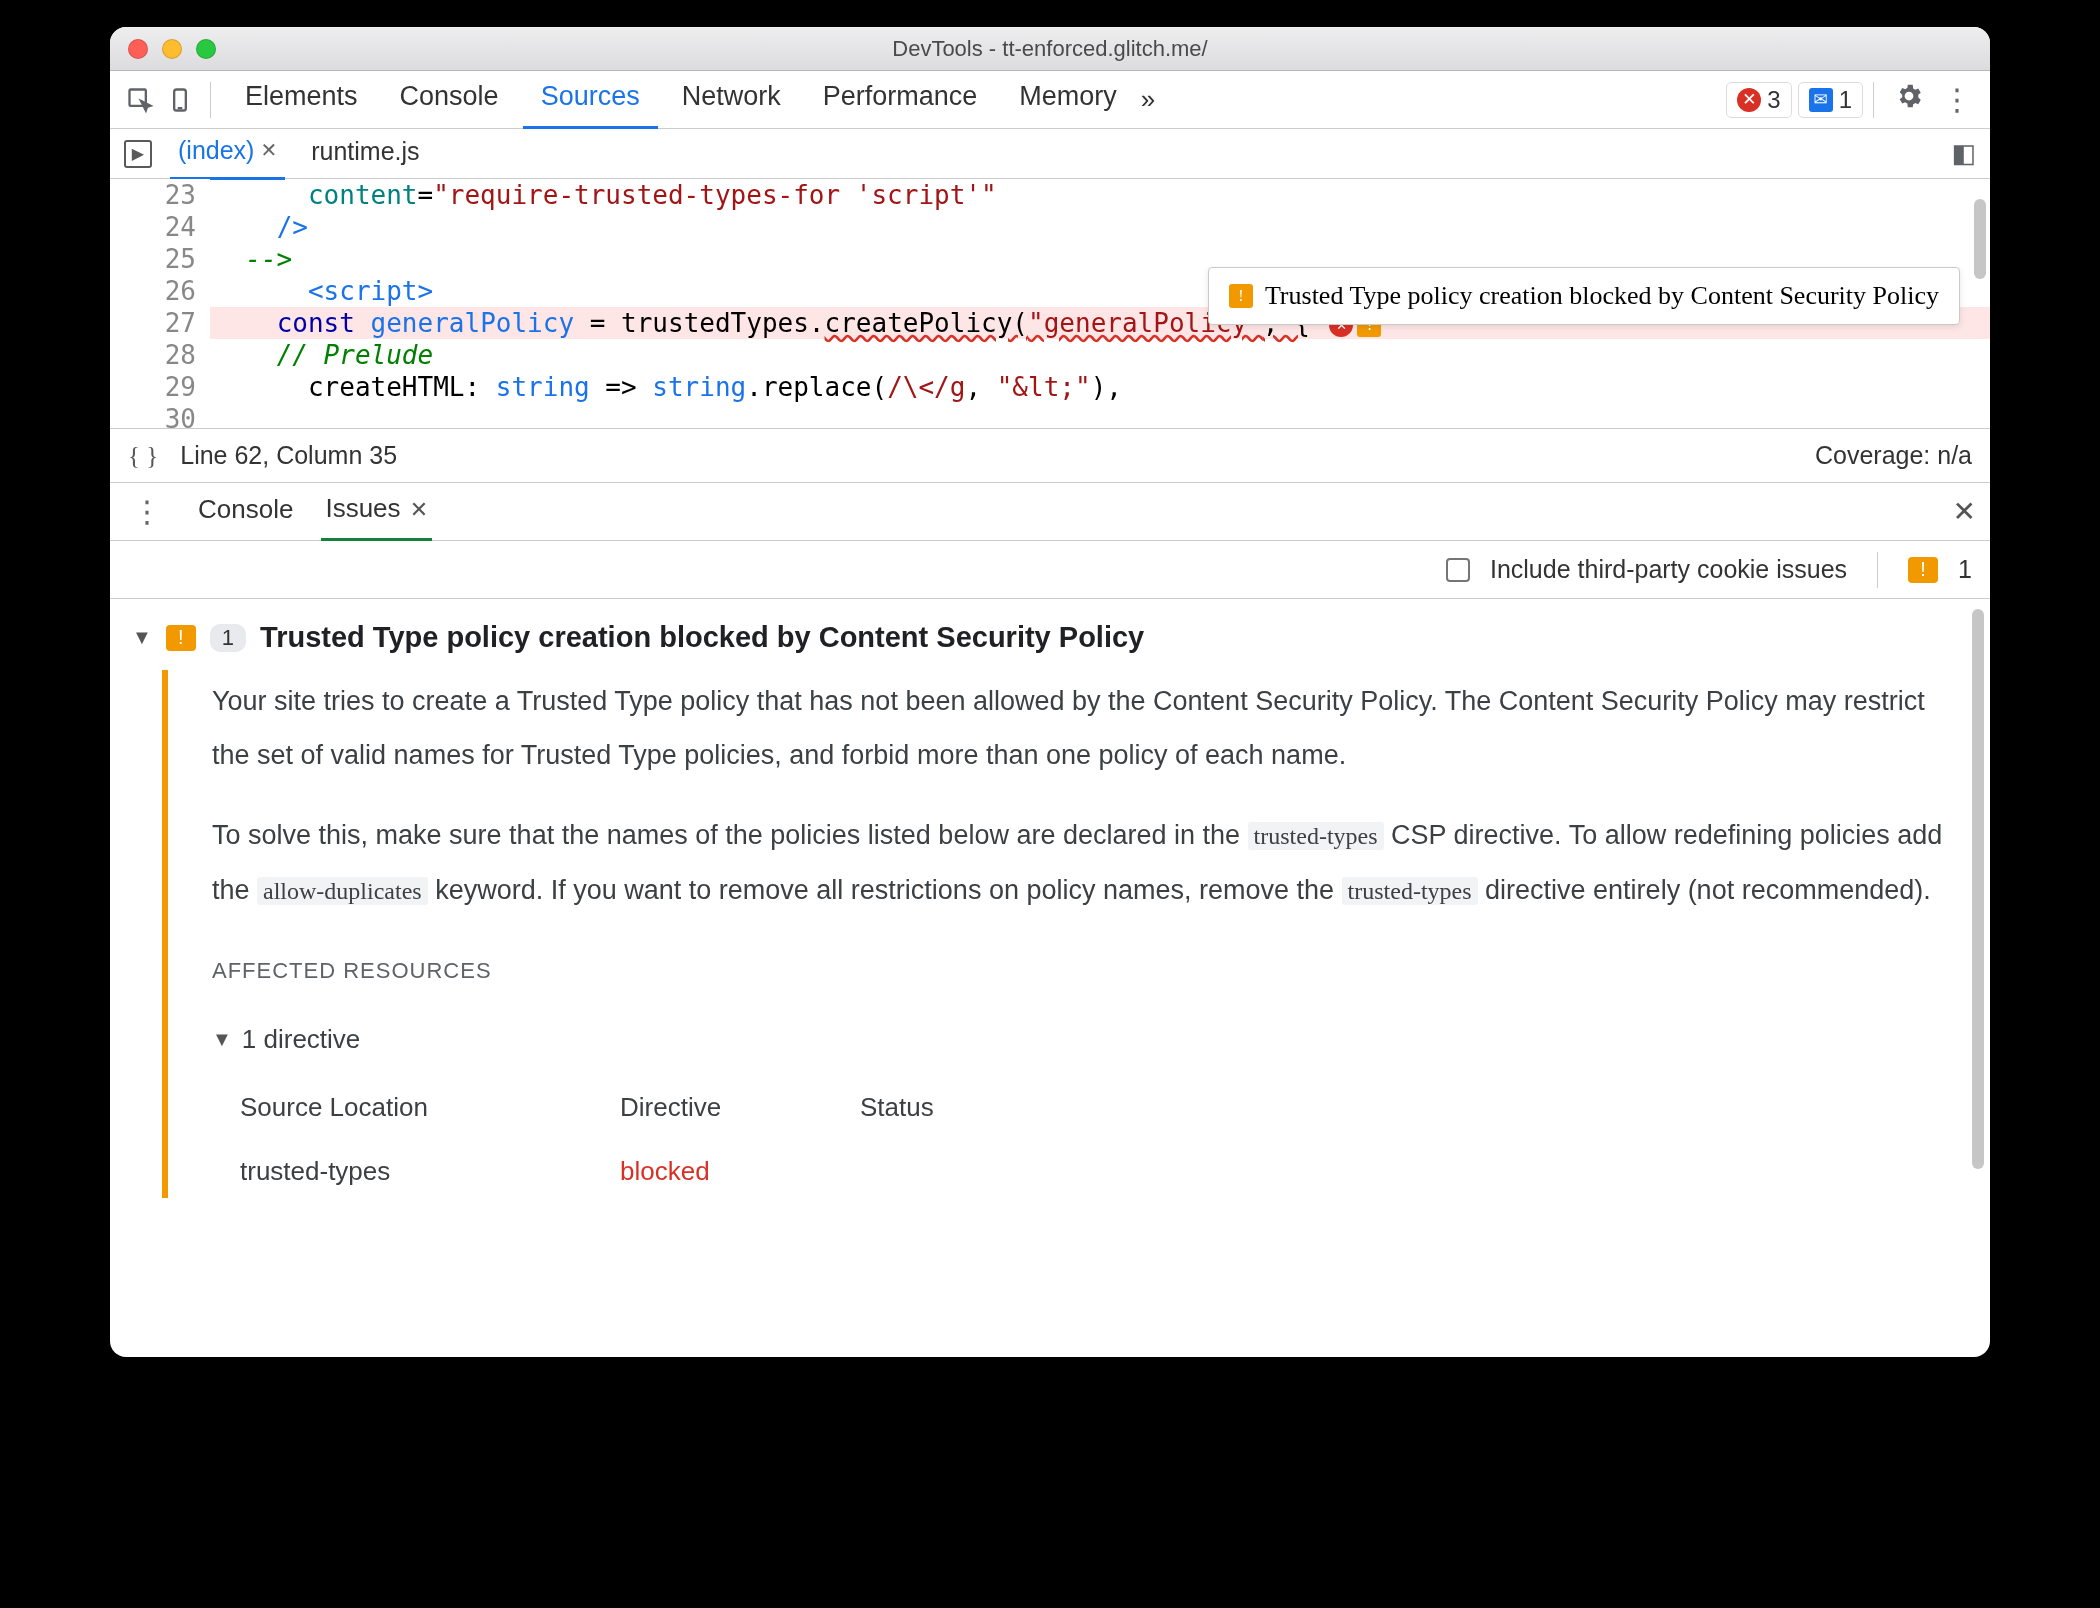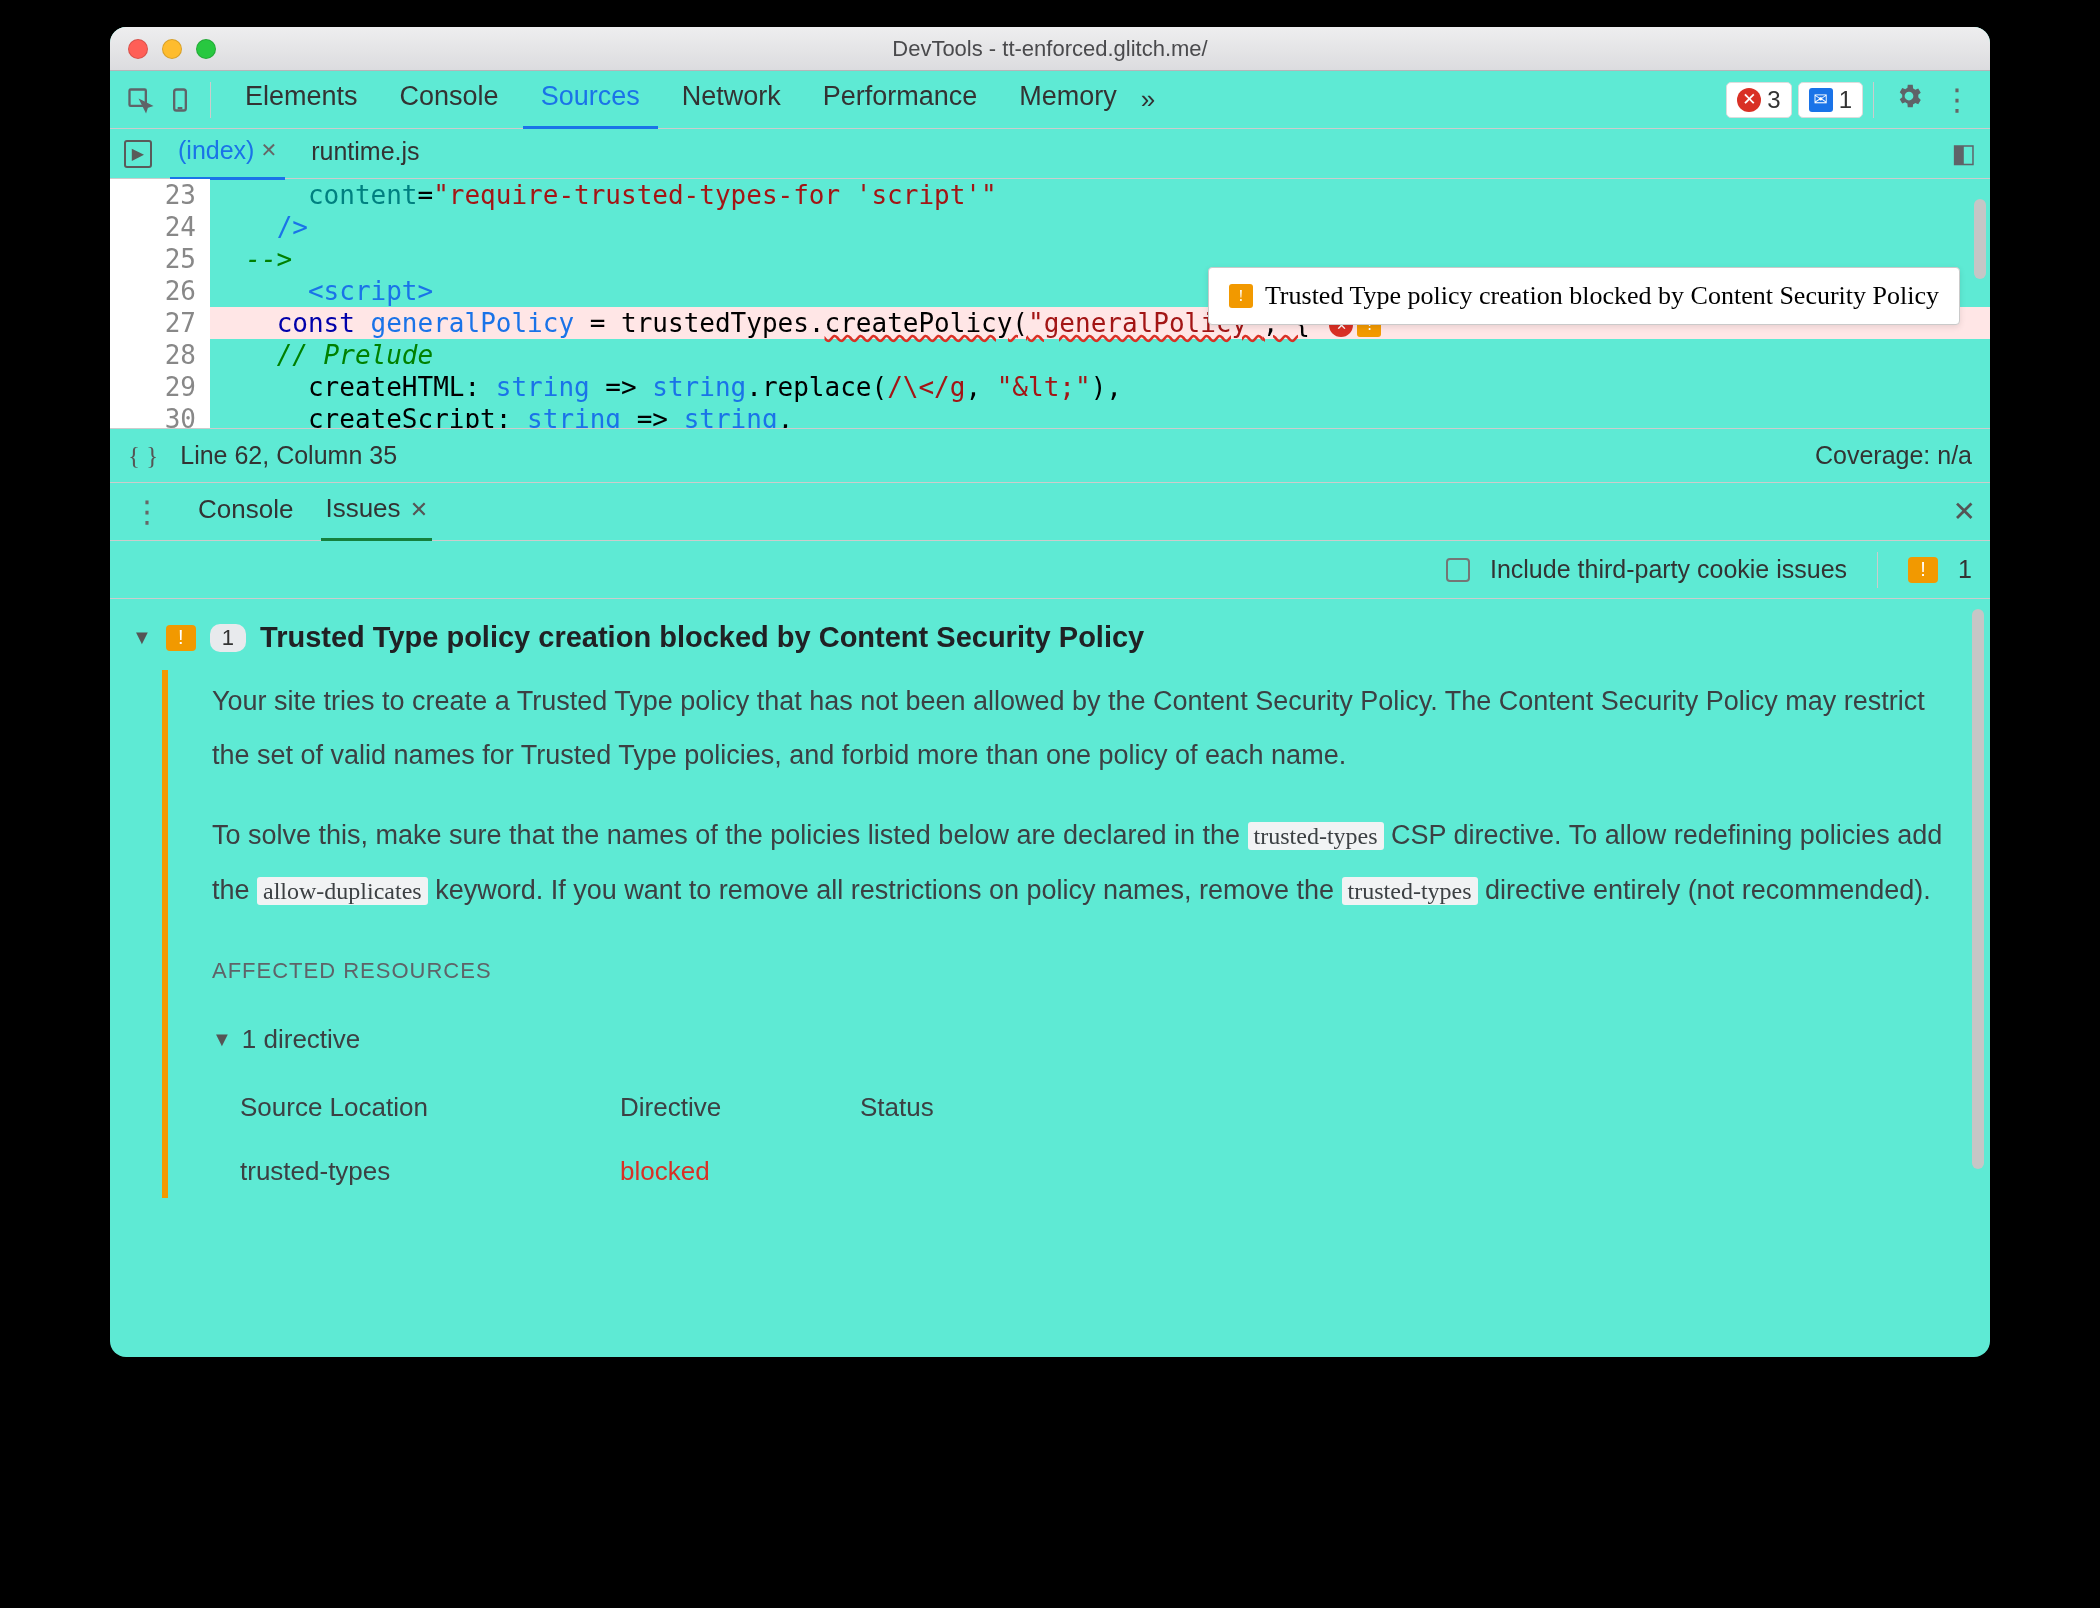--- a/index.html
+++ b/index.html
@@ -10,21 +10,21 @@
     height: 1608px;
     position: relative;
     font-size: 24px;
   }
   .window {
     position: absolute;
     left: 110px;
     top: 27px;
     width: 1880px;
     height: 1330px;
-    background: #5eead4;
+    background: #ffffff;
     border-radius: 16px;
     box-shadow: 0 40px 80px rgba(0,0,0,.5);
     overflow: hidden;
     display: flex;
     flex-direction: column;
   }
   .titlebar {
     height: 44px;
     background: linear-gradient(#eeeeef,#dcdcdf);
     display: flex;
@@ -184,21 +184,20 @@
         <div>30</div>
     </div>
     <div class="code">
       <div class="line">      <span class="attr">content</span>=<span class="str">"require-trusted-types-for 'script'"</span></div>
       <div class="line">    <span class="tag">/&gt;</span></div>
       <div class="line">  <span class="cmt">--&gt;</span></div>
       <div class="line">      <span class="tag">&lt;script&gt;</span></div>
       <div class="line hlrow">    <span class="kw">const</span> <span class="type">generalPolicy</span> = trustedTypes.<span class="squig">createPolicy(</span><span class="str squig">"generalPolicy"</span><span class="squig">, {</span> <span class="inline-ic err">✕</span><span class="inline-ic warn">!</span></div>
       <div class="line">    <span class="cmt">// Prelude</span></div>
       <div class="line">      createHTML: <span class="type">string</span> =&gt; <span class="type">string</span>.replace(<span class="regex">/\&lt;/g</span>, <span class="str">"&amp;lt;"</span>),</div>
-      <div class="line">      createScript: <span class="type">string</span> =&gt; <span class="type">string</span>,</div>
     </div>
     <div class="tooltip">
       <span class="inline-ic warn" style="margin:0">!</span>
       <span>Trusted Type policy creation blocked by Content Security Policy</span>
     </div>
     <div class="vscroll"></div>
   </div>
 
   <div class="statbar">
     <span class="braces">{ }</span>

